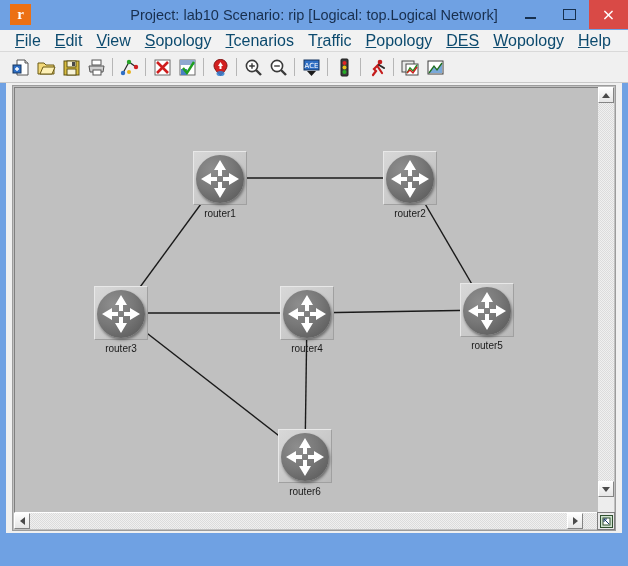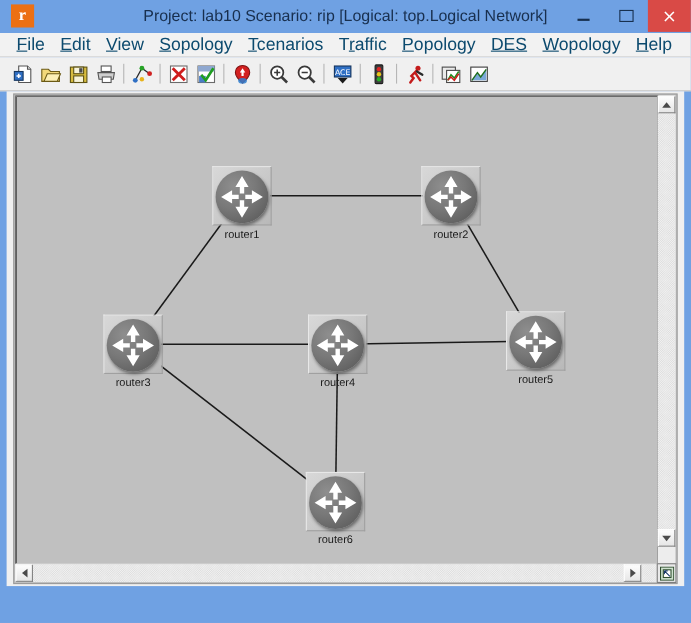--- a/index.html
+++ b/index.html
@@ -91,21 +91,21 @@
     background:#c0c0c0;
   }
   .canvas-wrap{
     position:absolute;left:1px;top:1px;
     width:585px;height:426px;
     border-top:1px solid #808080;
     border-left:1px solid #808080;
     border-right:1px solid #ffffff;
     border-bottom:1px solid #ffffff;
     box-sizing:border-box;
-    background:#000000;
+    background:#a21caf;
     overflow:hidden;
   }
   .canvas{
     position:absolute;left:0;top:0;width:583px;height:424px;
     background:#c0c0c0;
   }
   svg.links{position:absolute;left:0;top:0;width:583px;height:424px;}
 
   
   .node{position:absolute;width:0;height:0;}

